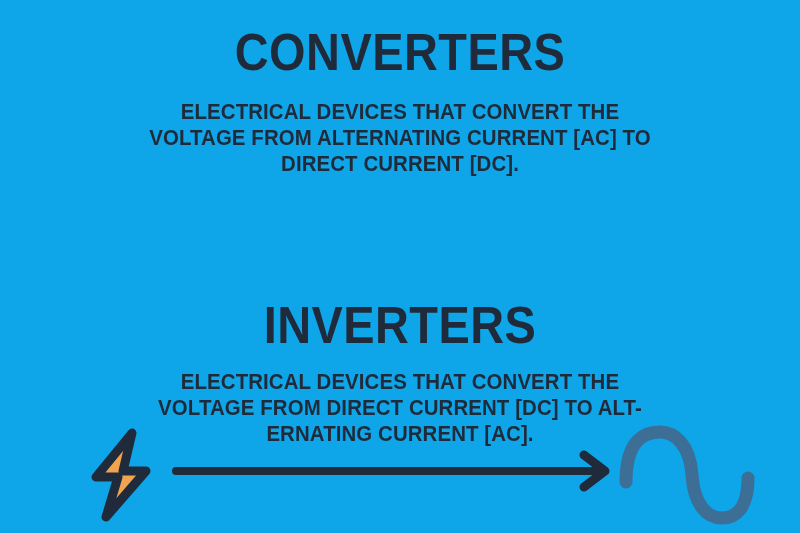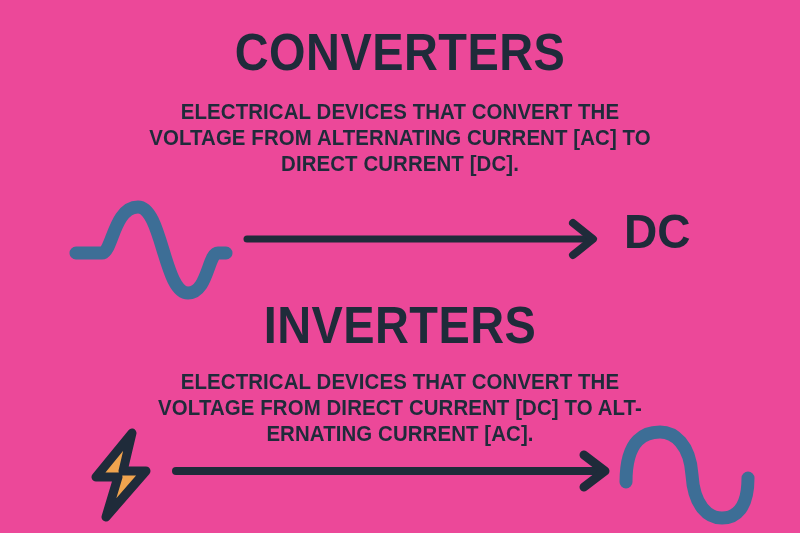--- a/index.html
+++ b/index.html
@@ -13,21 +13,21 @@
     background: #FBF6EF;
     font-family: "Liberation Sans", sans-serif;
     overflow: hidden;
     position: relative;
   }
 
   .infographic {
     position: relative;
     width: 800px;
     height: 533px;
-    background: #ec4899;
+    background: #0ea5e9;
   }
 
   
   .section-title {
     position: absolute;
     left: 0;
     width: 800px;
     text-align: center;
     color: #1F2B3A;
     font-family: "Liberation Sans", sans-serif;
@@ -133,37 +133,20 @@
 <div class="infographic">
 
   <div class="section-title" id="title-converters">CONVERTERS</div>
 
   <div class="section-desc" id="desc-converters">
     <span class="line">ELECTRICAL DEVICES THAT CONVERT THE</span>
     <span class="line">VOLTAGE FROM ALTERNATING CURRENT [AC] TO</span>
     <span class="line">DIRECT CURRENT [DC].</span>
   </div>
 
-  <div class="flow-row" id="flow-row-converter">
-
-    <div class="wave-ac-top">
-      <svg class="icon-svg" width="168" height="110" viewBox="0 0 168 110" fill="none" xmlns="http://www.w3.org/2000/svg">
-        <path d="M10 58 H36 C46 58 48 12 72 12 C96 12 98 98 122 98 C142 98 142 58 152 58 H160" stroke="#3D6E96" stroke-width="13" stroke-linecap="round" stroke-linejoin="round"></path>
-      </svg>
-    </div>
-
-    <div class="arrow-top">
-      <svg class="icon-svg" width="364" height="48" viewBox="0 0 364 48" fill="none" xmlns="http://www.w3.org/2000/svg">
-        <path d="M4 24 H345" stroke="#1F2B3A" stroke-width="7" stroke-linecap="round"></path>
-        <path d="M330 8 L350 24 L330 40" stroke="#1F2B3A" stroke-width="8" stroke-linecap="round" stroke-linejoin="round" fill="none"></path>
-      </svg>
-    </div>
-
-    <div class="dc-label">DC</div>
-  </div>
 
   <div class="section-title" id="title-inverters">INVERTERS</div>
 
   <div class="section-desc" id="desc-inverters">
     <span class="line">ELECTRICAL DEVICES THAT CONVERT THE</span>
     <span class="line">VOLTAGE FROM DIRECT CURRENT [DC] TO ALT-</span>
     <span class="line">ERNATING CURRENT [AC].</span>
   </div>
 
   <div class="flow-row" id="flow-row-inverter">

